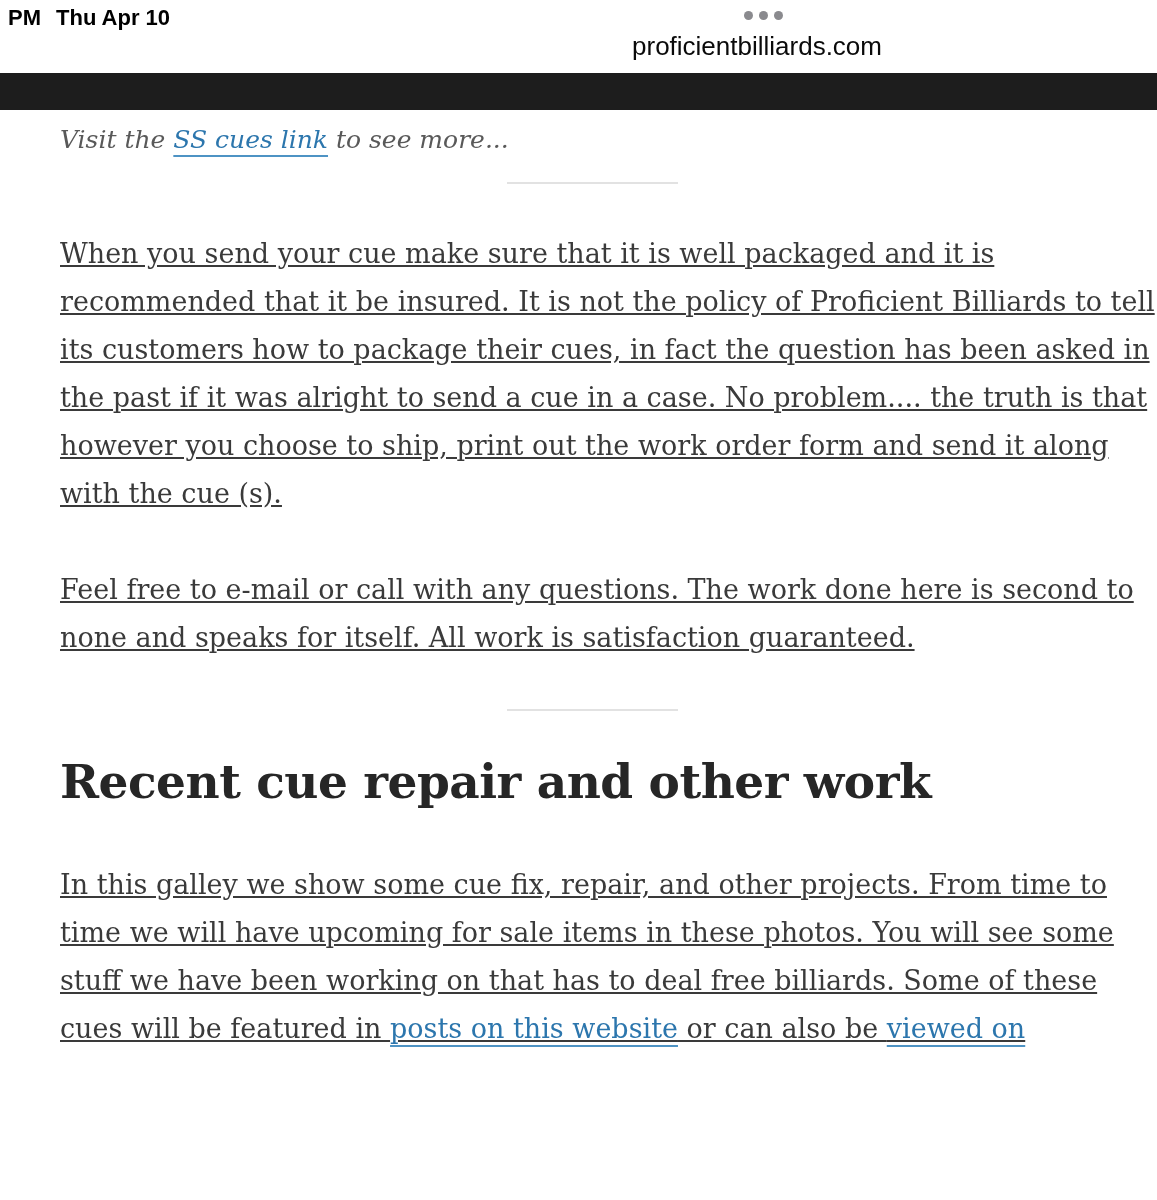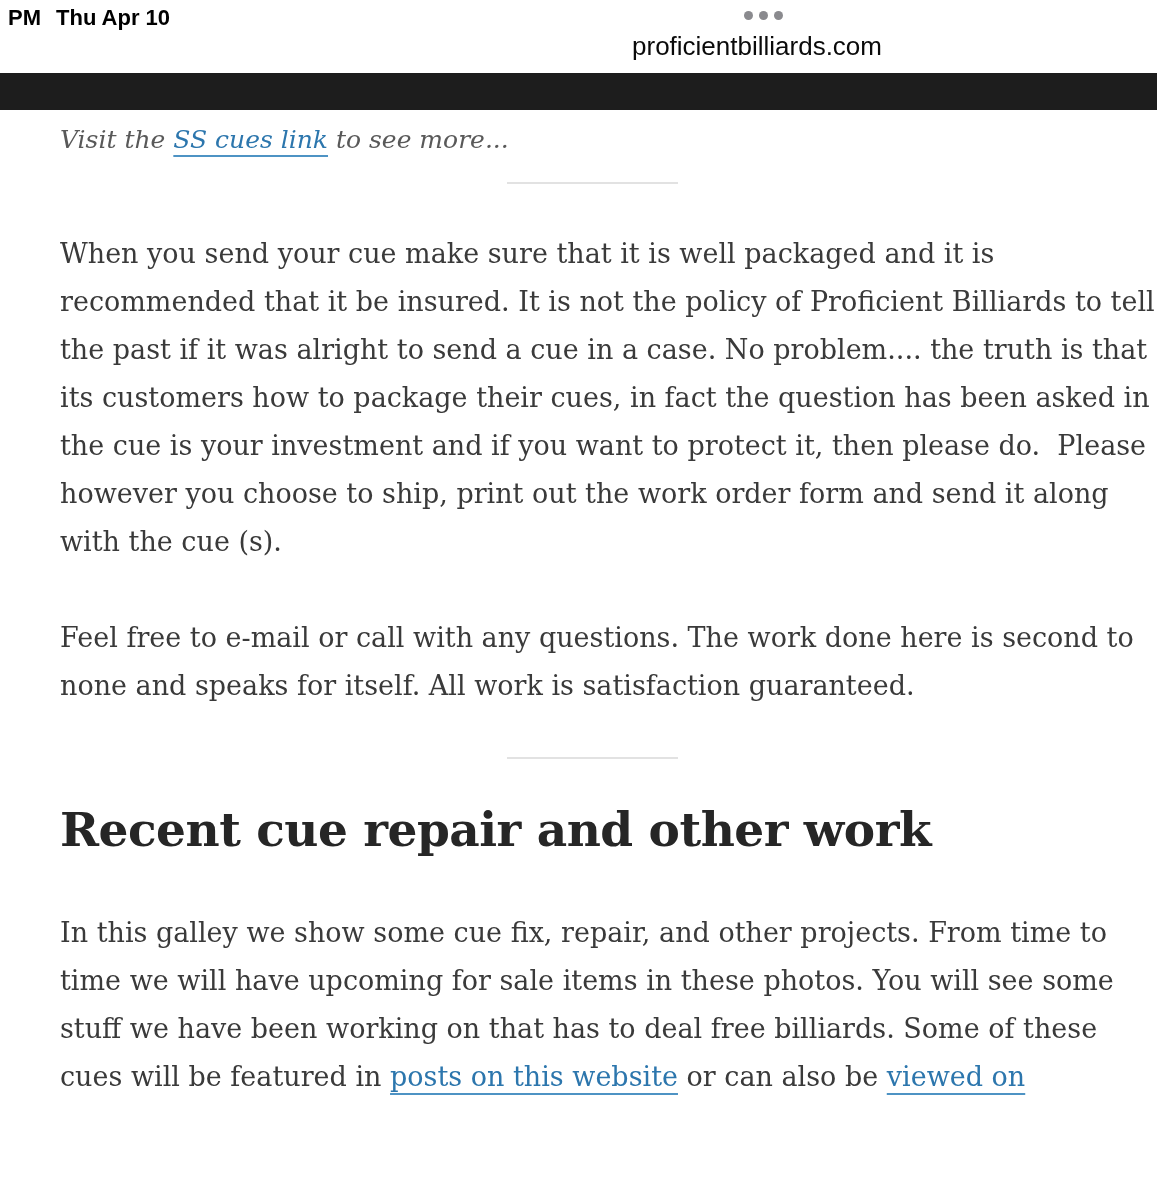--- a/index.html
+++ b/index.html
@@ -81,20 +81,21 @@
   hr.divider {
     border: none;
     border-top: 2px solid #e2e2e2;
     width: 171px;
     margin: 22px auto 0 auto;
   }
   hr.divider.d2 { margin-top: 47px; }
   .para {
     font: 400 27px/48px "DejaVu Serif", "Liberation Serif", serif;
     color: #3a3a3a;
+    text-decoration: underline;
   }
   .para .ln { white-space: pre; }
   .p1 { margin-top: 46px; }
   .p2 { margin-top: 48px; }
   .p3 { margin-top: 49px; }
   h1.section-heading {
     margin: 41px 0 0 0;
     font: 700 47px/60px "DejaVu Serif", "Liberation Serif", serif;
     color: #262626;
     letter-spacing: -0.5px;
@@ -123,23 +124,22 @@
 
   <div class="content">
 
     <div class="intro"><span>Visit the </span><span class="link">SS cues link</span><span> to see more...</span></div>
 
     <hr class="divider">
 
     <div class="para p1">
       <div class="ln">When you send your cue make sure that it is well packaged and it is</div>
       <div class="ln">recommended that it be insured. It is not the policy of Proficient Billiards to tell</div>
+      <div class="ln">its customers how to package their cues, in fact the question has been asked in</div>
       <div class="ln">the past if it was alright to send a cue in a case. No problem.... the truth is that</div>
-      <div class="ln">its customers how to package their cues, in fact the question has been asked in</div>
-      <div class="ln">the cue is your investment and if you want to protect it, then please do.  Please</div>
       <div class="ln">however you choose to ship, print out the work order form and send it along</div>
       <div class="ln">with the cue (s).</div>
     </div>
 
     <div class="para p2">
       <div class="ln">Feel free to e-mail or call with any questions. The work done here is second to</div>
       <div class="ln">none and speaks for itself. All work is satisfaction guaranteed.</div>
     </div>
 
     <hr class="divider d2">

